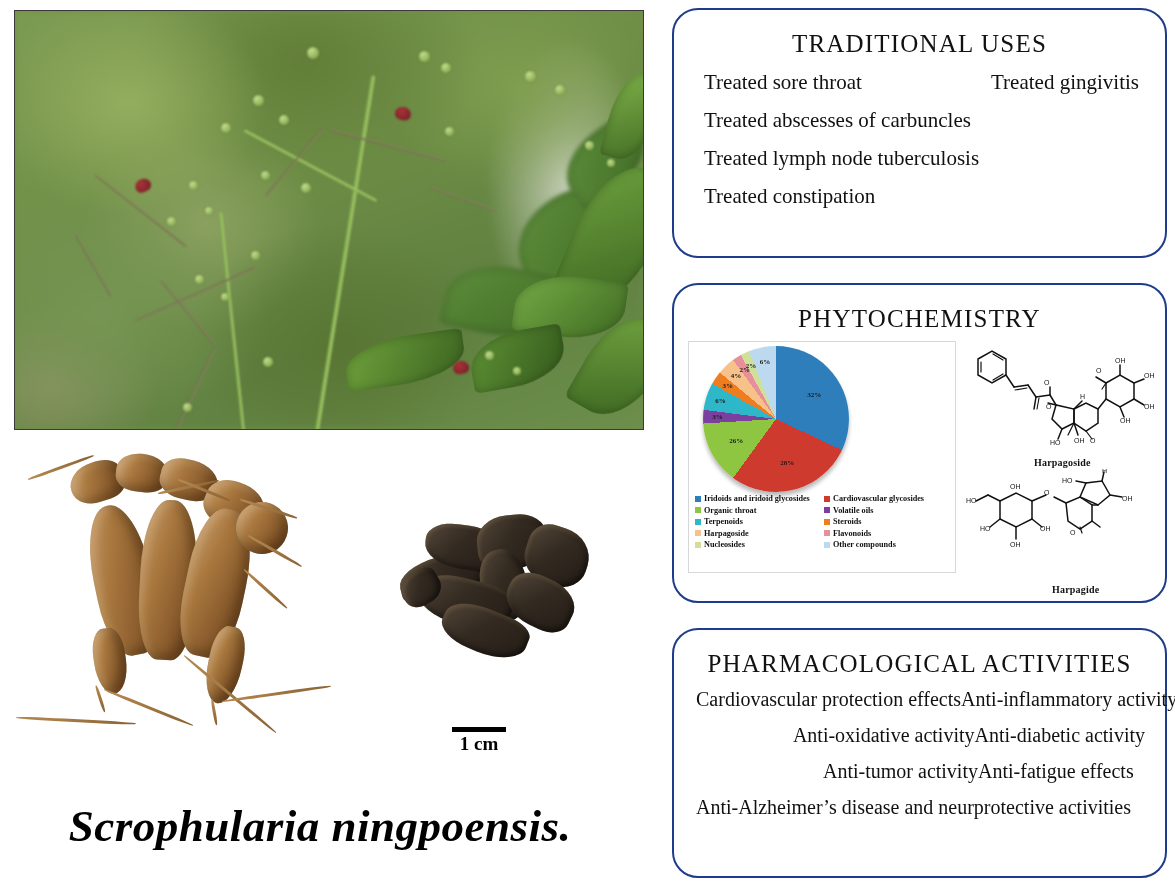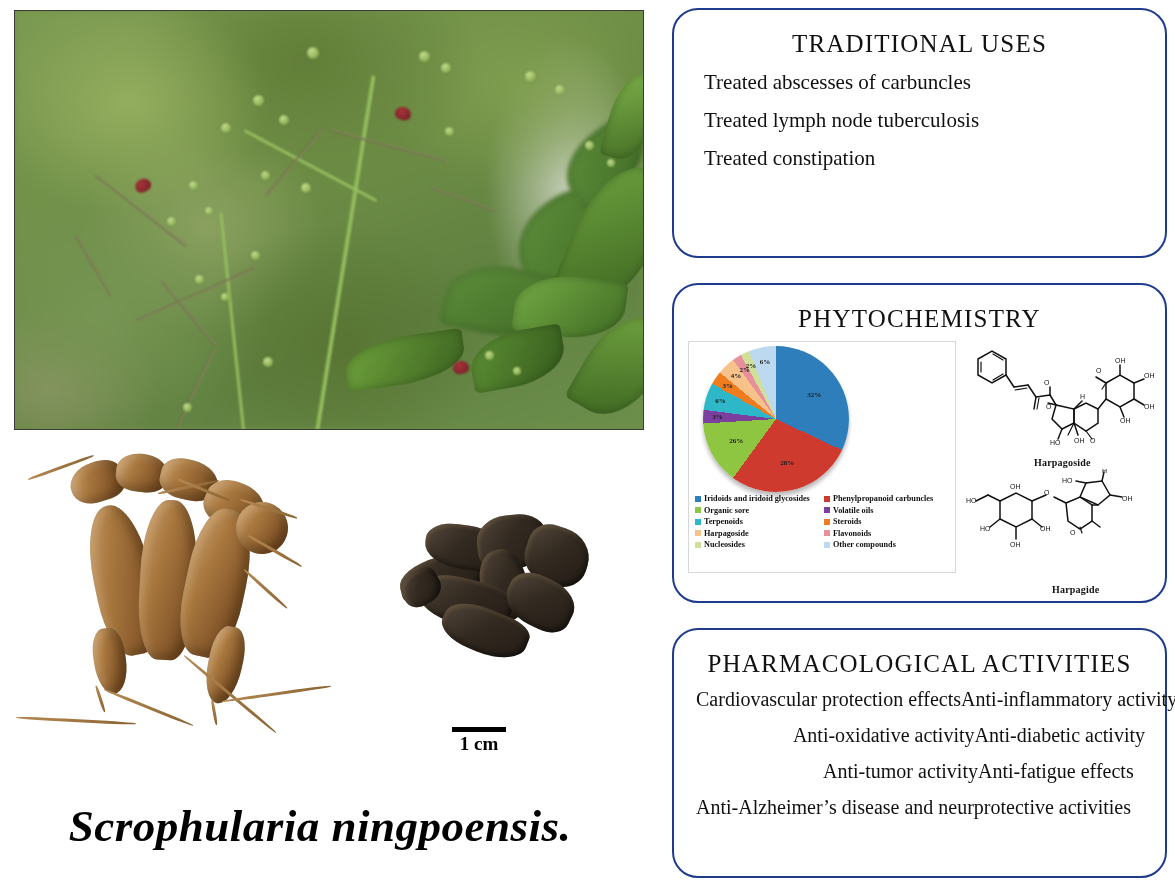--- a/index.html
+++ b/index.html
@@ -298,20 +298,24 @@
       <div class="scale-label">1 cm</div>
     </div>
 
     <div class="species-name">Scrophularia   ningpoensis.</div>
   </div>
 
   <div class="rbox" id="box-traditional">
     <div class="box-title">TRADITIONAL USES</div>
     <div class="box-body">
       <div class="use-row">
+        <span class="use-item">Treated sore throat</span>
+        <span class="use-item right">Treated gingivitis</span>
+      </div>
+      <div class="use-row">
         <span class="use-item">Treated abscesses of carbuncles</span>
       </div>
       <div class="use-row">
         <span class="use-item">Treated lymph node tuberculosis</span>
       </div>
       <div class="use-row">
         <span class="use-item">Treated constipation</span>
       </div>
     </div>
   </div>
@@ -337,25 +341,25 @@
               <div class="pie-label" style="left: 62.1px; top: 15.6px;">6%</div>
             </div>
         </div>
         <div class="legend" id="pie-legend">
             <div class="legend-item">
               <span class="swatch" style="background: rgb(46, 126, 187);"></span>
               <span>Iridoids and iridoid glycosides</span>
             </div>
             <div class="legend-item">
               <span class="swatch" style="background: rgb(207, 58, 47);"></span>
-              <span>Phenylpropanoid carbuncles</span>
+              <span>Cardiovascular glycosides</span>
             </div>
             <div class="legend-item">
               <span class="swatch" style="background: rgb(142, 198, 65);"></span>
-              <span>Organic sore</span>
+              <span>Organic throat</span>
             </div>
             <div class="legend-item">
               <span class="swatch" style="background: rgb(123, 63, 160);"></span>
               <span>Volatile oils</span>
             </div>
             <div class="legend-item">
               <span class="swatch" style="background: rgb(46, 182, 201);"></span>
               <span>Terpenoids</span>
             </div>
             <div class="legend-item">

